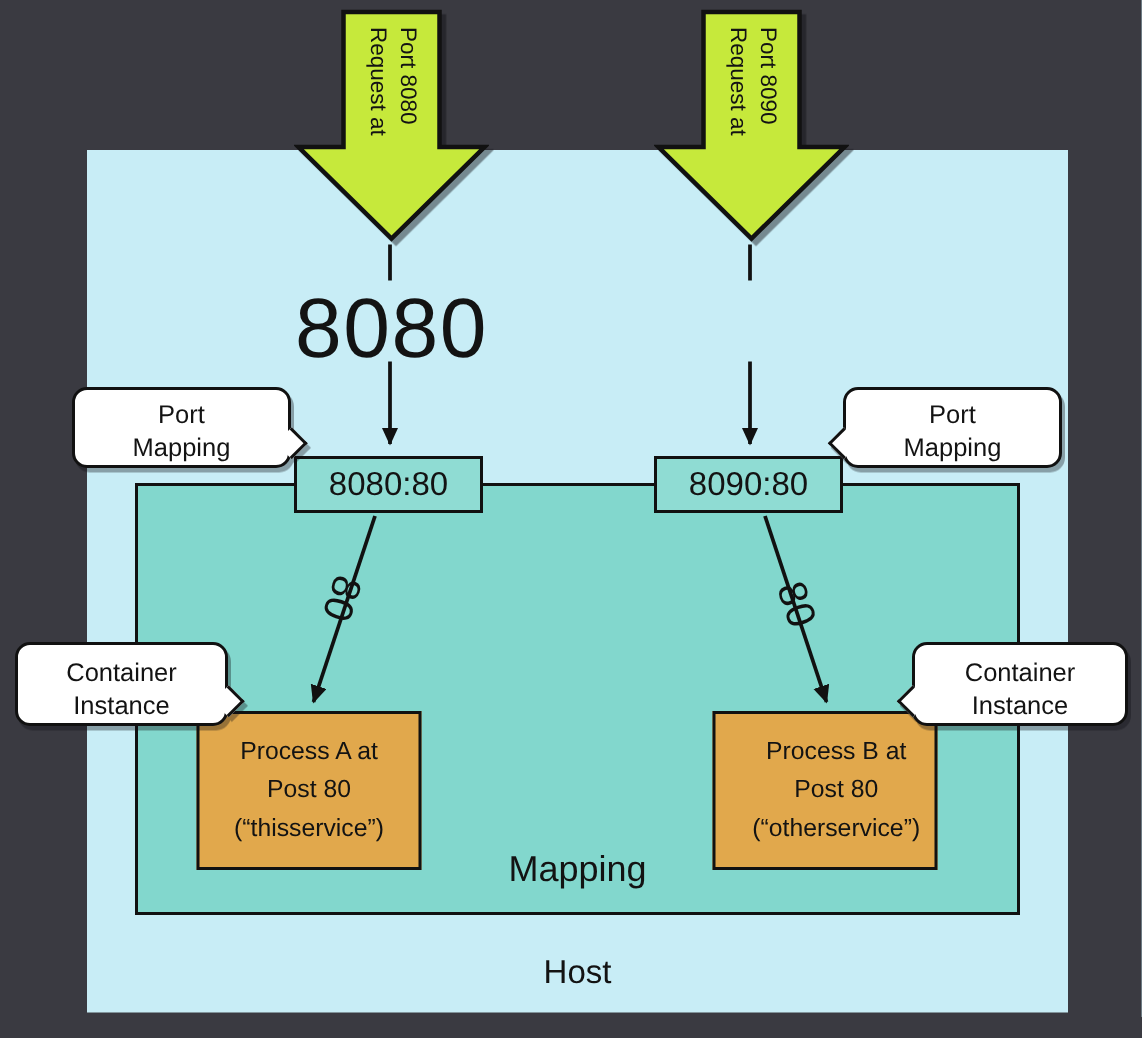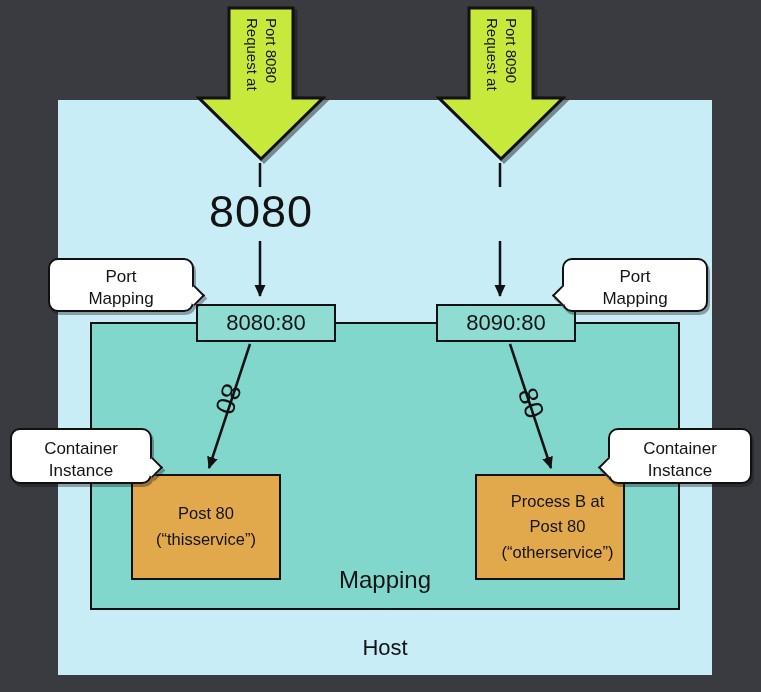--- a/index.html
+++ b/index.html
@@ -15,23 +15,23 @@
   .docker-label { position: absolute; left: 0; right: 0; bottom: 14px; text-align: center; font-size: 24px; }
   .connectors { position: absolute; left: 0; top: 0; pointer-events: none; }
   .connectors line { stroke: #111; stroke-width: 2.5; }
   .edge-label { font-family: "Liberation Sans", sans-serif; font-size: 27px; fill: #111; }
 
   .request-arrow { position: absolute; top: 6px; width: 130px; height: 156px; filter: drop-shadow(3px 3px 0 rgba(15,15,20,0.45)); }
   .request-arrow svg { position: absolute; inset: 0; }
   .arrow-text { position: absolute; left: 0; right: 0; top: 12px; height: 96px; display: flex; justify-content: center; align-items: flex-start; gap: 1px; }
   .arrow-text span { writing-mode: vertical-lr; font-size: 15px; line-height: 1.25; white-space: nowrap; }
 
-  .host-port { position: absolute; top: 186px; width: 150px; text-align: center; font-size: 45px; letter-spacing: 1px; font-weight: 500; }
+  .host-port { position: absolute; top: 186px; width: 150px; text-align: center; font-size: 56px; letter-spacing: 1px; font-weight: 500; }
 
-  .mapping-box { position: absolute; top: 304px; width: 140px; height: 38px; background: #8fdcd3; border: 2px solid #111;
+  .mapping-box { position: absolute; top: 304px; width: 126px; height: 38px; background: #8fdcd3; border: 2px solid #111;
     display: flex; align-items: center; justify-content: center; font-size: 22px; }
 
   .process-box { position: absolute; top: 474px; width: 150px; height: 106px; background: #e1a84c; border: 2px solid #111;
     display: flex; flex-direction: column; align-items: center; justify-content: center;
     font-size: 16.5px; line-height: 1.55; text-align: center; }
 
   .bubble { position: absolute; height: 54px; background: #fff; border: 2.5px solid #111; border-radius: 10px;
     display: flex; align-items: flex-end; justify-content: center; font-size: 17px; line-height: 1.3; text-align: center;
     filter: drop-shadow(2px 3px 0 rgba(15,15,20,0.35)); }
   .bubble-text { display: block; }
@@ -86,20 +86,21 @@
       <span>Port 8090</span>
     </div>
   </div>
 
   <div class="host-port" style="left:186px;">8080</div>
 
   <div class="mapping-box" style="left:196px;">8080:80</div>
   <div class="mapping-box" style="left:436px;">8090:80</div>
 
   <div class="process-box" style="left:131px;">
+    <div>Process A at</div>
     <div>Post 80</div>
     <div>(“thisservice”)</div>
   </div>
   <div class="process-box" style="left:475px;padding-left:15px;">
     <div>Process B at</div>
     <div>Post 80</div>
     <div>(“otherservice”)</div>
   </div>
 
   <div class="bubble" style="left:48px; top:258px; width:146px;">

